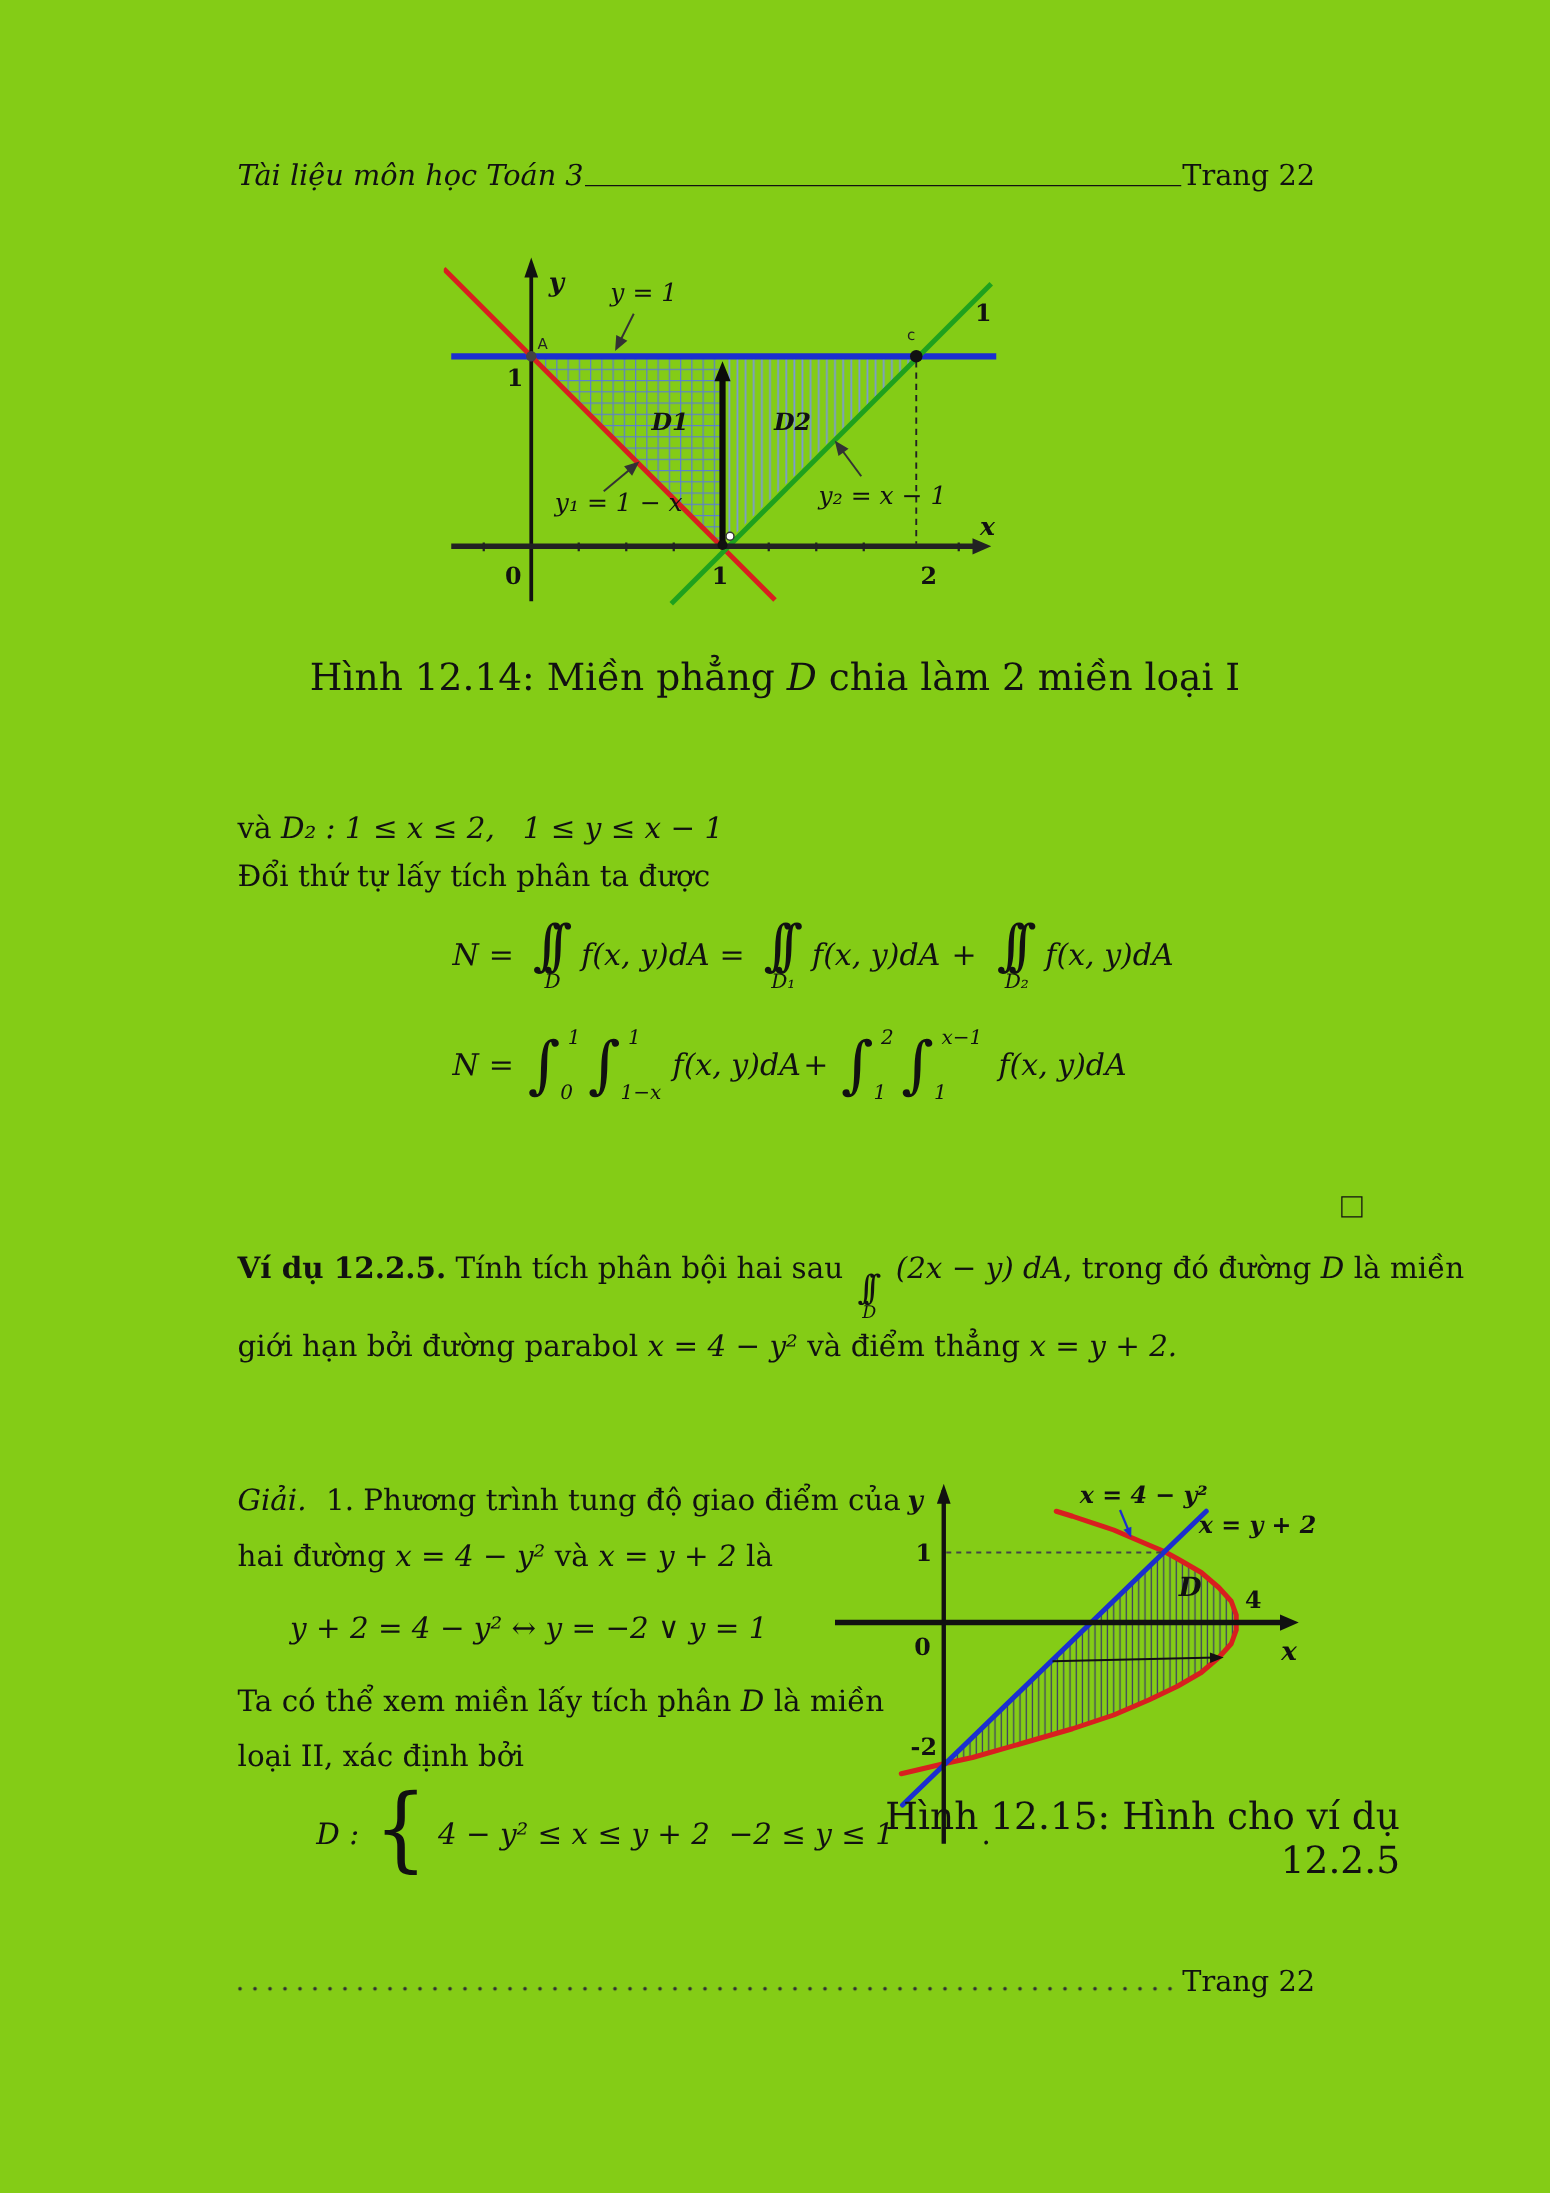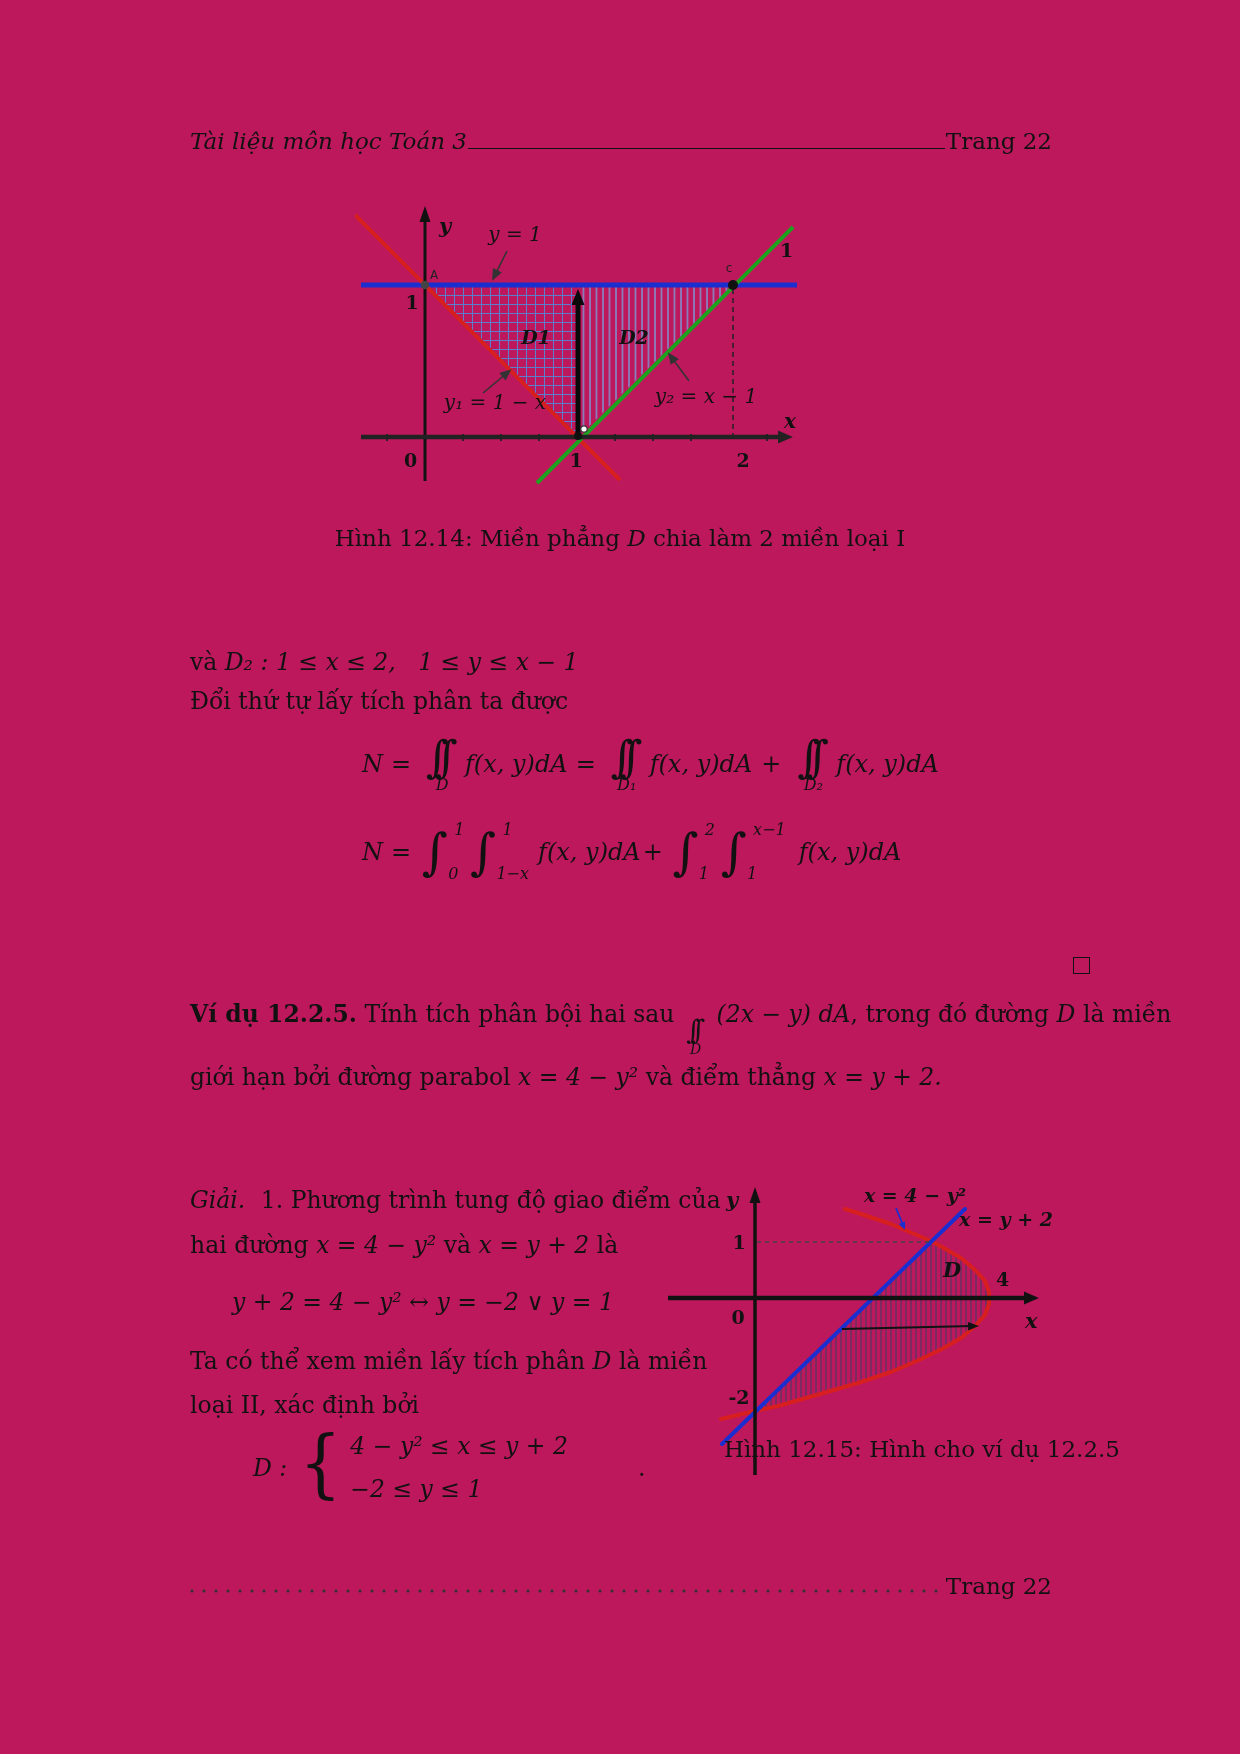--- a/index.html
+++ b/index.html
@@ -1,27 +1,27 @@
 <!DOCTYPE html>
 <html><head>
 <meta charset="utf-8">
 <style>
   html,body{margin:0;padding:0;background:#fff;}
-  .page{position:relative;width:1240px;height:1754px;background:#be185d;overflow:hidden;
+  .page{position:relative;width:1240px;height:1754px;background:#84cc16;overflow:hidden;
         font-family:"DejaVu Serif","Liberation Serif",serif;color:#111;}
   .abs{position:absolute;}
   .it{font-style:italic;}
   .bd{font-weight:bold;text-align:center;}
   
   .header{top:128px;left:190px;width:862px;display:flex;align-items:flex-end;font-size:23px;}
   .header .title{font-style:italic;white-space:nowrap;}
   .header .rule{flex:1;border-bottom:1.6px solid #111;margin:0 1px 5px 1px;height:1px;}
   .header .pagenum{white-space:nowrap;}
   
-  .caption{font-size:23px;}
+  .caption{font-size:30px;}
   .body-line{font-size:23.5px;white-space:nowrap;line-height:1.25;}
   
   .frow{display:flex;align-items:center;font-size:24px;line-height:1;white-space:nowrap;}
   .dint{display:inline-flex;flex-direction:column;align-items:center;margin:0 7px;}
   .iint{display:inline-flex;font-size:44px;line-height:1;}
   .iint .g2{margin-left:-14px;}
   .dsub{font-size:16px;font-style:italic;margin-top:-2px;}
   .ilim{display:inline-flex;align-items:center;margin:0 3px;}
   .isym{font-size:50px;line-height:1;}
   .lims{display:inline-flex;flex-direction:column;justify-content:space-between;height:60px;
@@ -30,21 +30,21 @@
   .lims .sub{align-self:flex-start;margin-left:-2px;}
   .qed{width:15px;height:15px;border:1.7px solid #111;}
   
   .dint-sm{display:inline-flex;flex-direction:column;align-items:center;vertical-align:-17px;margin:0 4px;}
   .iint-sm{display:inline-flex;font-size:27px;line-height:1;}
   .iint-sm .g2{margin-left:-9px;}
   .dsub-sm{font-size:14px;font-style:italic;margin-top:-2px;}
   
   .sys{display:flex;align-items:center;font-size:23.5px;white-space:nowrap;}
   .sys .brace{font-size:74px;font-weight:400;line-height:0.85;margin:0 6px 8px 10px;transform:scaleX(0.9);}
-  .sys .rows{display:flex;flex-direction:column;gap:15px;}
+  .sys .rows{display:flex;flex-direction:row;gap:15px;}
   .sys .dot{margin-left:70px;}
   
   .footer{top:1573px;left:190px;width:862px;display:flex;align-items:flex-end;font-size:23px;}
   .leader{flex:1;height:4px;margin:0 6px 6px 0;
           background-image:radial-gradient(circle at 2px 2px,#333 1.4px,transparent 1.7px);
           background-size:12px 4px;background-repeat:repeat-x;}
   svg{font-family:"DejaVu Serif","Liberation Serif",serif;}
   .svg-it{font-style:italic;font-size:20px;fill:#111;}
   .svg-bi{font-style:italic;font-weight:bold;fill:#111;}
   .svg-num{font-weight:bold;font-size:19px;fill:#111;}

